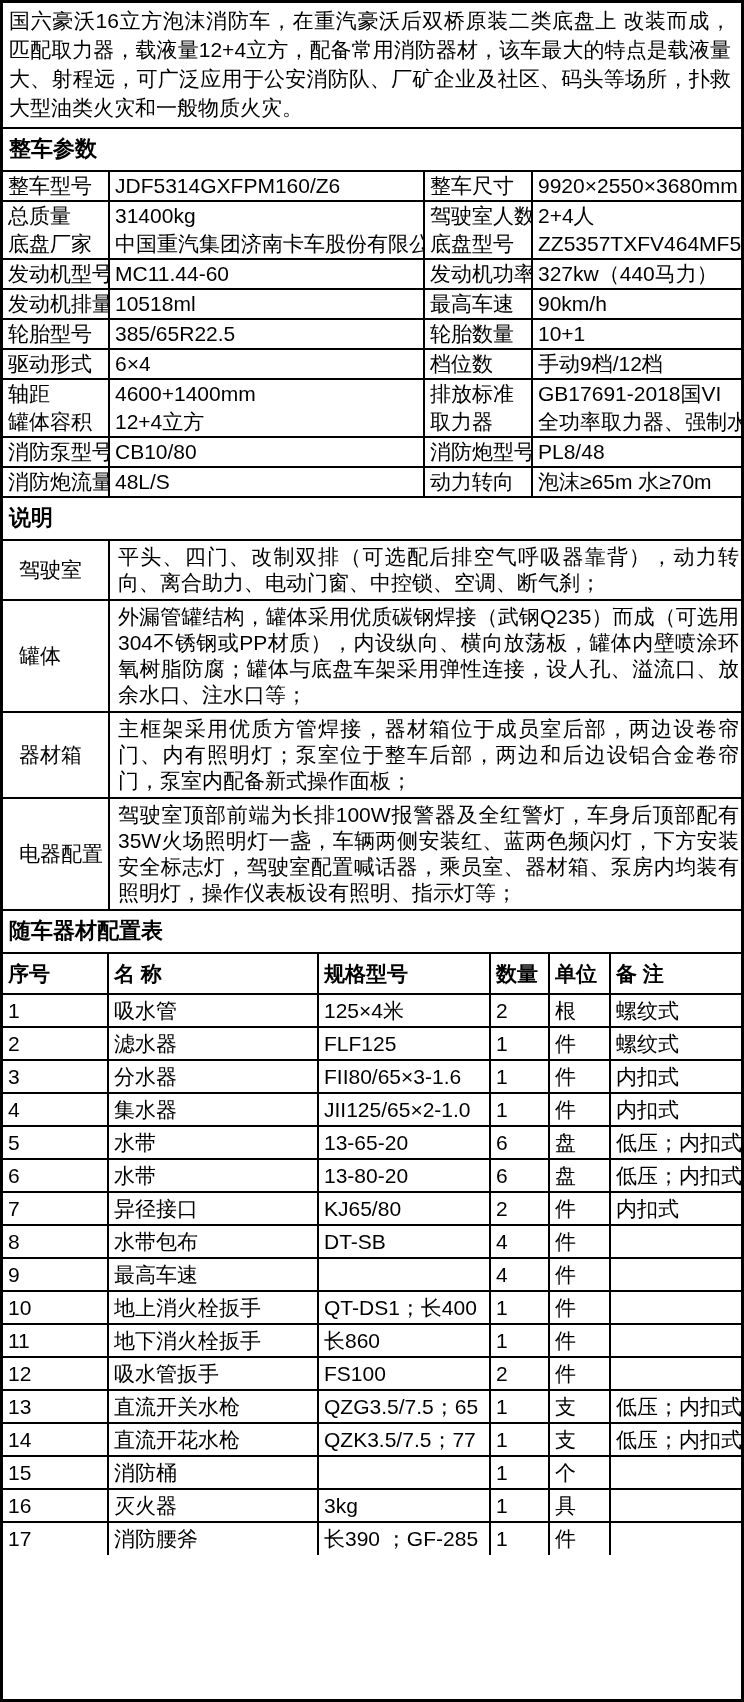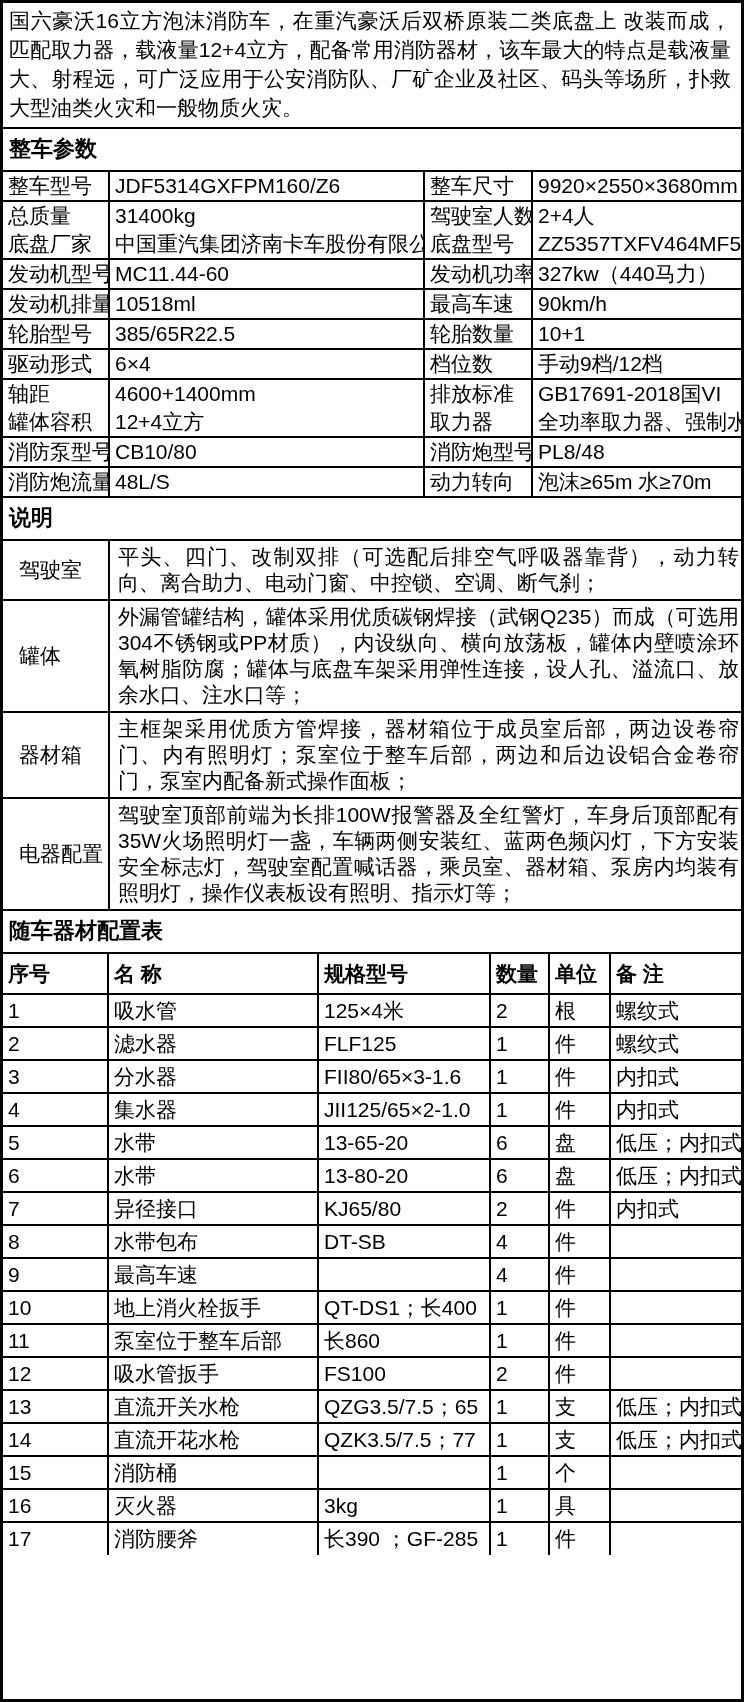--- a/index.html
+++ b/index.html
@@ -286,21 +286,21 @@
           <td>10</td>
           <td>地上消火栓扳手</td>
           <td>QT-DS1；长400</td>
           <td>1</td>
           <td>件</td>
           <td></td>
         </tr>
 
         <tr>
           <td>11</td>
-          <td>泵室位于整车后部</td>
+          <td>地下消火栓扳手</td>
           <td>长860</td>
           <td>1</td>
           <td>件</td>
           <td></td>
         </tr>
 
         <tr>
           <td>12</td>
           <td>吸水管扳手</td>
           <td>FS100</td>

